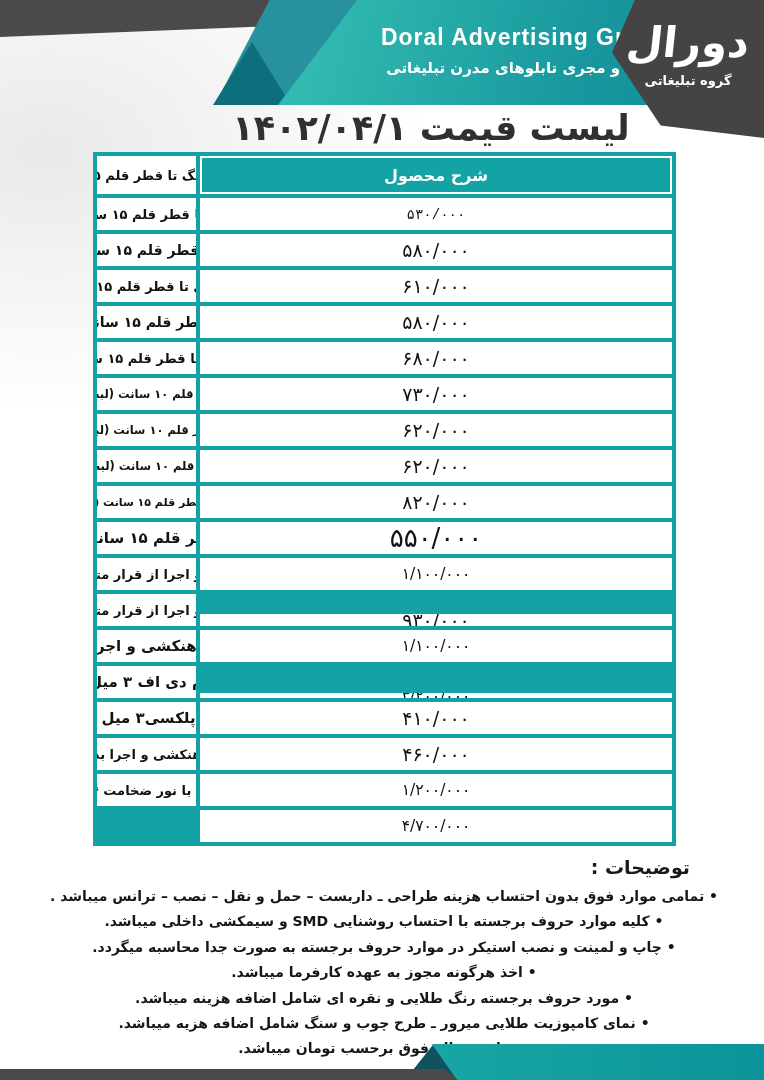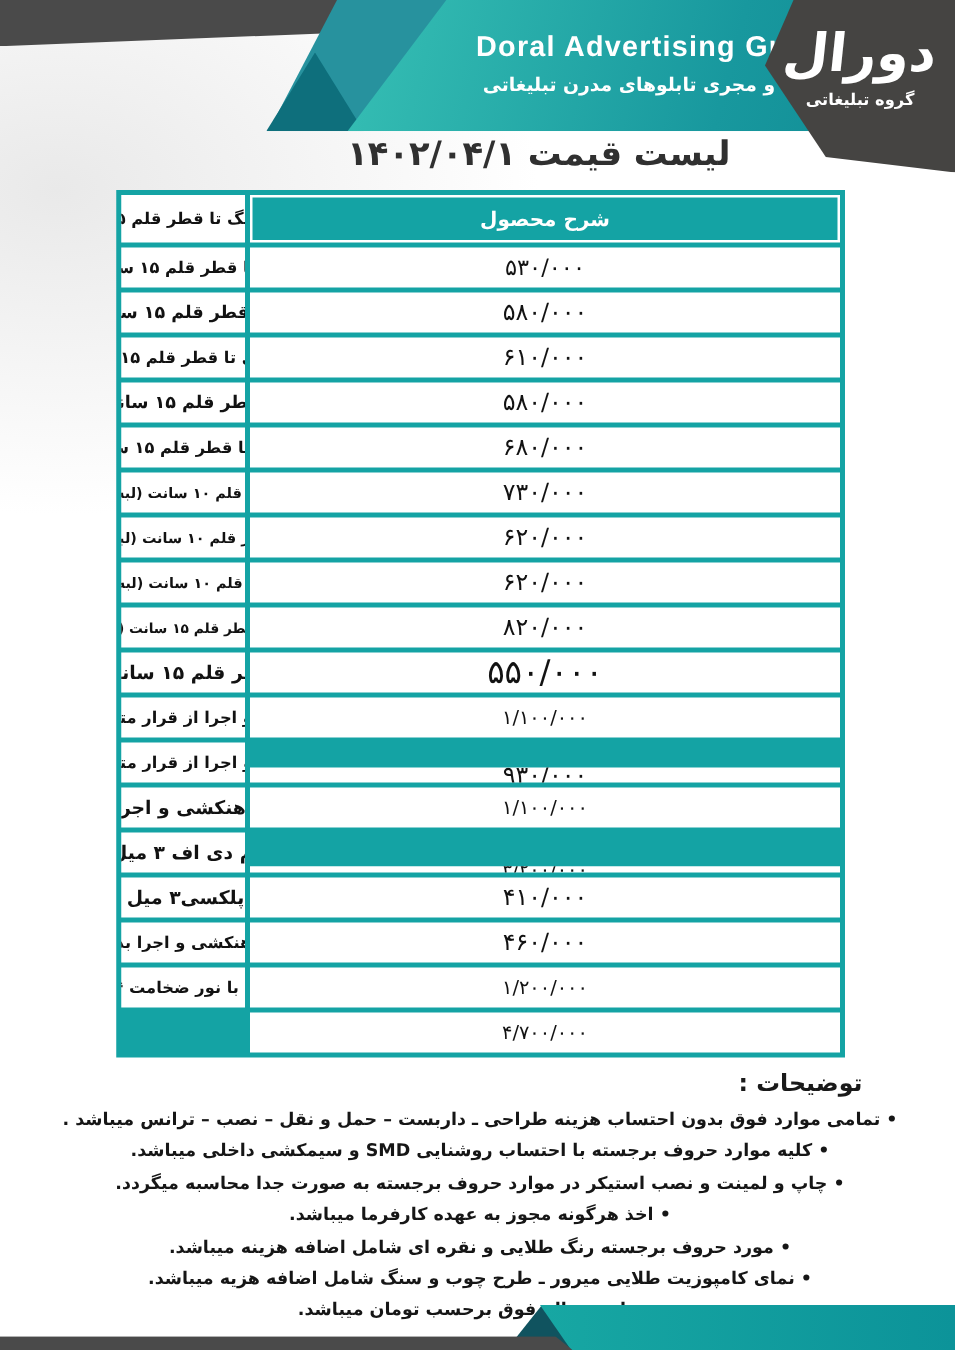--- a/index.html
+++ b/index.html
@@ -29,21 +29,21 @@
     text-align:center;padding:24px 40px 0 70px;}
   .banner .en{color:#fff;font-family:"Liberation Sans",sans-serif;font-weight:bold;
     font-size:23px;letter-spacing:1px;white-space:nowrap;}
   .banner .fa{color:#fff;font-size:15px;font-weight:bold;margin-top:8px;direction:rtl;white-space:nowrap;}
   .logo{position:absolute;right:0;top:0;width:152px;height:138px;background:var(--logo-bg);
     clip-path:polygon(15% 0,100% 0,100% 100%,32% 91%,0 38%);text-align:center;}
   .logo .mark{color:#fff;font-size:42px;font-weight:bold;margin-top:18px;
     transform:skewX(-6deg);direction:rtl;}
   .logo .sub{color:#fff;font-size:13px;font-weight:bold;margin-top:6px;direction:rtl;}
   .doc-title{position:absolute;left:101px;top:108px;width:660px;text-align:center;
-    direction:rtl;font-size:27px;font-weight:bold;color:#303030;}
+    direction:rtl;font-size:35px;font-weight:bold;color:#303030;}
   
   .watermark{position:absolute;left:110px;top:380px;width:560px;height:420px;
     pointer-events:none;opacity:.06;}
   .watermark .wm-text{font-size:250px;color:#333;transform:rotate(-8deg);direction:rtl;
     line-height:380px;text-align:center;}
   
   .price-table{position:absolute;left:93px;top:152px;width:583px;background:var(--teal);
     padding:4px;display:grid;grid-template-columns:1fr 99px;
     grid-template-rows:38px;grid-auto-rows:32px;gap:4px;direction:rtl;}
   .th{background:var(--teal);border:2px solid #fff;color:#fff;font-weight:bold;
@@ -94,21 +94,21 @@
   <div class="watermark">
     <div class="wm-text">دورال</div>
   </div>
 
   <div class="price-table">
     <div class="th th-desc">شرح محصول</div>
     <div style="display:contents">
       
     
         <div class="td td-desc" style="font-size: 13px;">حروف برجسته چنلیوم ساده تک رنگ تا قطر قلم ۱۵ سانت برحسب متراژ دور حروف</div>
-        <div class="td td-price" style="font-size: 18px;">۵۳۰/۰۰۰</div>
+        <div class="td td-price" style="font-size: 14px; font-family: Liberation Mono, monospace;">۵۳۰/۰۰۰</div>
       
         <div class="td td-desc" style="font-size: 13px;">حروف برجسته چنلیوم دوبل  تا قطر قلم ۱۵ سانت برحسب متراژ دور حروف</div>
         <div class="td td-price" style="font-size: 19px;">۵۸۰/۰۰۰</div>
       
         <div class="td td-desc" style="font-size: 14px;">حروف برجسته لبه سوئدی  تا قطر قلم ۱۵ سانت برحسب متراژ دور حروف</div>
         <div class="td td-price" style="font-size: 19px;">۶۱۰/۰۰۰</div>
       
         <div class="td td-desc" style="font-size: 13px;">حروف برجسته چنلیوم کریستالی تا قطر قلم ۱۵ سانت برحسب متراژ دور حروف</div>
         <div class="td td-price" style="font-size: 19px;">۵۸۰/۰۰۰</div>
       

